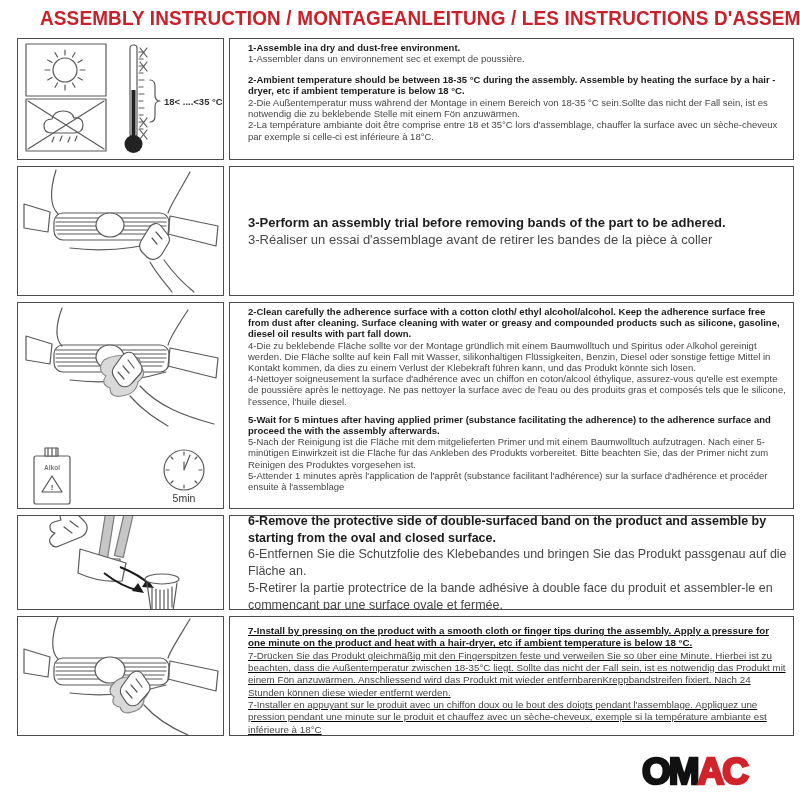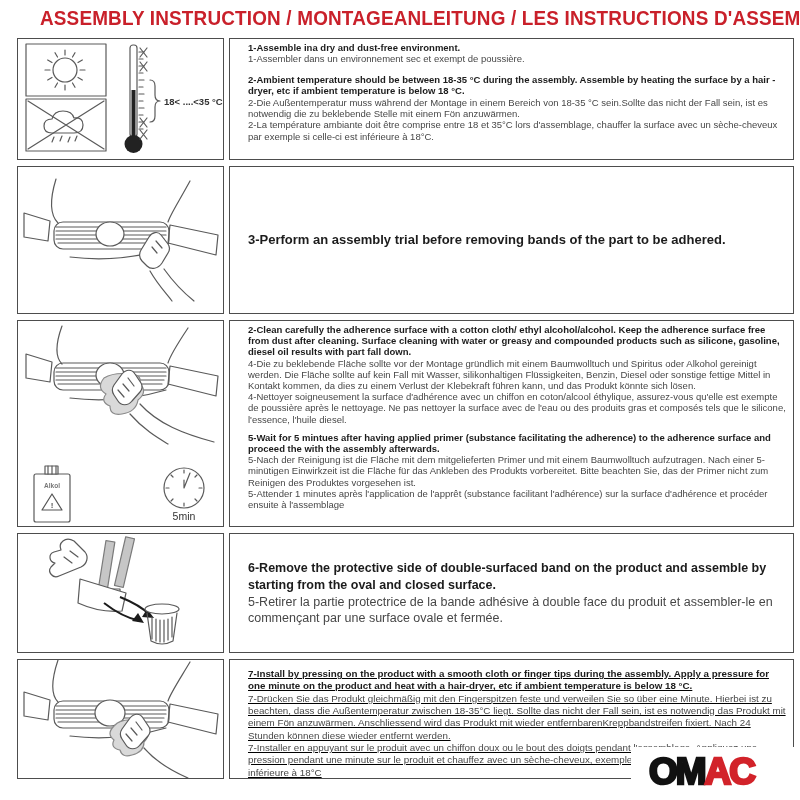--- a/index.html
+++ b/index.html
@@ -26,35 +26,35 @@
   }
   .row { display:flex; gap:5px; }
   .box { border:1px solid #4d4d4d; background:#fff; }
   .illus {
     flex:0 0 207px; width:207px;
     display:flex; align-items:center; justify-content:flex-end;
     overflow:hidden;
   }
   .text { flex:1; padding:3px 6px 2px 18px; color:#474747; overflow:hidden; }
   .r1 { height:122px; }
-  .r2 { height:148px; }
+  .r2 { height:130px; }
   .r3 { height:207px; }
-  .r4 { height:120px; }
+  .r4 { height:95px; }
   .r5 { height:120px;text-decoration:underline; }
   .small { font-size:9.5px; line-height:1.2; }
   .mid   { font-size:13px;  line-height:1.3; display:flex; flex-direction:column; justify-content:center; }
   .mid4  { font-size:12.5px; line-height:1.34; display:flex; flex-direction:column; justify-content:center; }
   .sm5   { font-size:9.8px; line-height:1.26; padding-top:8px; }
   p.en { font-weight:bold; color:#1c1c1c; }
   .spacer { height:9px; }
   .spacer2 { height:7px; }
   svg { display:block; }
   .sketch { stroke:#5a5a5a; fill:none; stroke-width:1.2; stroke-linecap:round; stroke-linejoin:round; }
   .logo {
-    position:absolute; right:5px; top:747px;
+    position:absolute; right:12px; top:747px;
     background:#fff; padding:2px 2px 2px 16px;
     display:flex; align-items:center;
   }
 </style>
 </head>
 <body>
 
 <h1 class="title">ASSEMBLY INSTRUCTION / MONTAGEANLEITUNG / LES INSTRUCTIONS D'ASSEMBLAGE</h1>
 
 <div class="rows">
@@ -108,20 +108,21 @@
           <ellipse cx="92" cy="57" rx="14" ry="12" fill="#fff"></ellipse>
           <path d="M148,72 Q100,86 52,80"></path>
           <path d="M131,60 c3,-5 9,-6 12,-2 l7,9 c2,3 2,6 0,9 l-6,10 c-4,6 -11,7 -15,3 l-5,-5 c-3,-3 -3,-8 -1,-11 z" fill="#fff"></path>
           <path d="M138,64 l6,7 M134,70 l5,6"></path>
           <path d="M146,92 C156,106 166,116 176,124 M132,94 C140,108 148,116 154,124"></path>
         </g>
       </svg>
     </div>
     <div class="box text mid">
       <p class="en">3-Perform an assembly trial before removing bands of the part to be adhered.</p>
+      <p>3-Réaliser un essai d'assemblage avant de retirer les bandes de la pièce à coller</p>
     </div>
   </section>
 
   <section class="row r3">
     <div class="box illus">
       <svg width="205" height="203" viewBox="0 0 205 203">
         <g class="sketch">
           <path d="M44,4 C36,26 38,36 44,42"></path>
           <path d="M170,6 C158,24 152,34 150,41"></path>
           <path d="M8,32 L34,40 L32,60 L8,56 Z"></path>
@@ -182,20 +183,21 @@
         <polygon points="136,83 124,82 129,74" fill="#1c1c1c"></polygon>
         <g class="sketch">
           <ellipse cx="144" cy="74" rx="17" ry="5" fill="#fff"></ellipse>
           <path d="M129,78 L133,106 Q144,112 155,106 L159,78"></path>
           <path d="M134,82 v22 M138,84 v22 M142,85 v22 M146,85 v22 M150,84 v21 M154,82 v20"></path>
         </g>
       </svg>
     </div>
     <div class="box text mid4">
       <p class="en">6-Remove the protective side of double-surfaced band on the product and assemble by starting from the oval and closed surface.</p>
+      <p>6-Entfernen Sie die Schutzfolie des Klebebandes und bringen Sie das Produkt passgenau auf die Fläche an.</p>
       <p>5-Retirer la partie protectrice de la bande adhésive à double face du produit et assembler-le en commençant par une surface ovale et fermée.</p>
     </div>
   </section>
 
   <section class="row r5">
     <div class="box illus">
       <svg width="205" height="122" viewBox="0 0 205 122">
         <g class="sketch">
           <path d="M40,2 C32,26 34,38 40,44"></path>
           <path d="M172,4 C160,24 152,36 150,43"></path>

